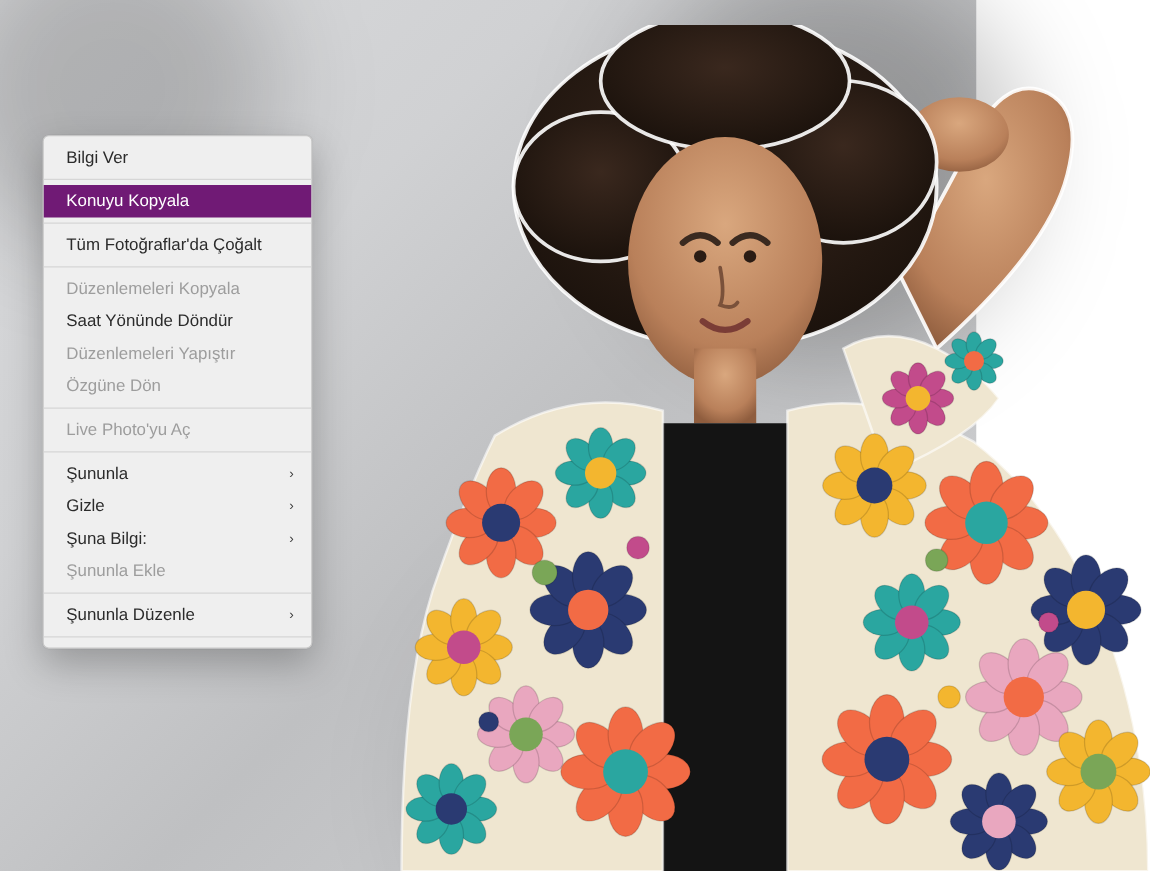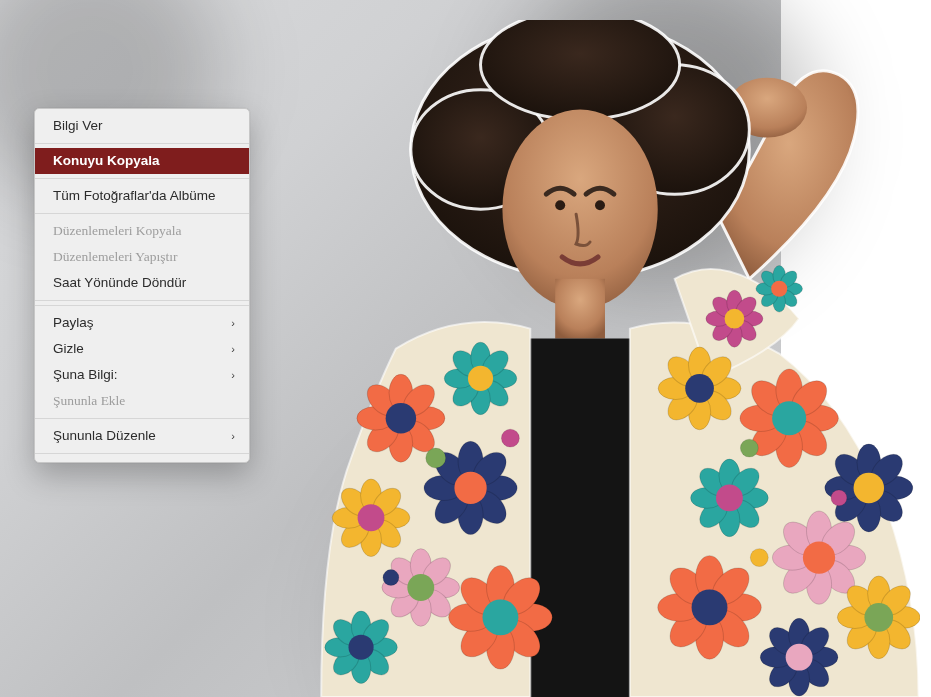--- a/index.html
+++ b/index.html
@@ -40,27 +40,25 @@
     .menu-item {
       display:flex;
       align-items:center;
       justify-content:space-between;
       padding: 3px 14px 3px 18px;
       line-height: 20px;
       white-space:nowrap;
       cursor: default;
     }
     .menu-item.highlight {
-      background:#7f1d1d;
+      background:#701a75;
       color:#ffffff;
-      font-weight:bold;
     }
     .menu-item.disabled {
       color:#9d9d9d;
-      font-family:Liberation Serif, serif;
     }
     .menu-sep {
       height:1px;
       margin:4px 0;
       background:#d6d6d6;
     }
     .submenu-arrow {
       font-size:11px;
       color:inherit;
       opacity:0.9;
@@ -325,36 +323,42 @@
   <div class="context-menu" id="ctx">
       <div class="menu-item">
         <span>Bilgi Ver</span>
       </div>
       <div class="menu-sep"></div>
       <div class="menu-item highlight">
         <span>Konuyu Kopyala</span>
       </div>
       <div class="menu-sep"></div>
       <div class="menu-item">
-        <span>Tüm Fotoğraflar'da Albüme</span>
+        <span>Tüm Fotoğraflar'da Çoğalt</span>
       </div>
       <div class="menu-sep"></div>
       <div class="menu-item disabled">
         <span>Düzenlemeleri Kopyala</span>
       </div>
+      <div class="menu-item">
+        <span>Saat Yönünde Döndür</span>
+      </div>
       <div class="menu-item disabled">
         <span>Düzenlemeleri Yapıştır</span>
       </div>
-      <div class="menu-item">
-        <span>Saat Yönünde Döndür</span>
-      </div>
-      <div class="menu-sep"></div>
-      <div class="menu-sep"></div>
-      <div class="menu-item">
-        <span>Paylaş</span>
+      <div class="menu-item disabled">
+        <span>Özgüne Dön</span>
+      </div>
+      <div class="menu-sep"></div>
+      <div class="menu-item disabled">
+        <span>Live Photo'yu Aç</span>
+      </div>
+      <div class="menu-sep"></div>
+      <div class="menu-item">
+        <span>Şununla</span>
         <span class="submenu-arrow">›</span>
       </div>
       <div class="menu-item">
         <span>Gizle</span>
         <span class="submenu-arrow">›</span>
       </div>
       <div class="menu-item">
         <span>Şuna Bilgi:</span>
         <span class="submenu-arrow">›</span>
       </div>

